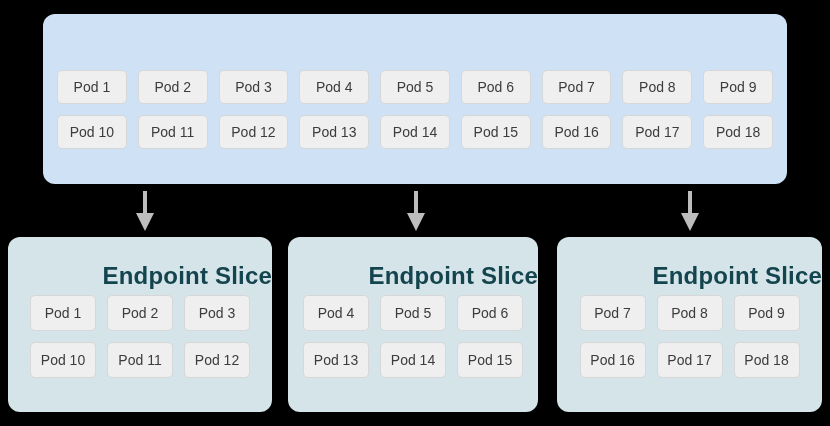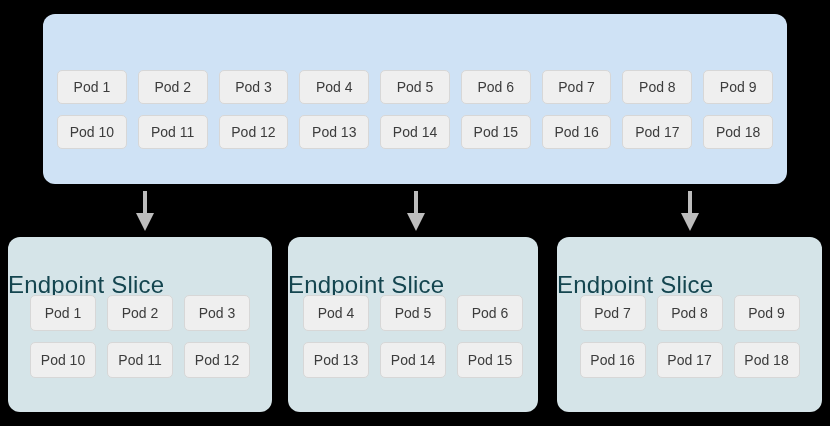--- a/index.html
+++ b/index.html
@@ -82,27 +82,28 @@
     background: #d5e4e8;
     border-radius: 12px;
     box-sizing: border-box;
   }
   .slice-1 { left: 8px;   width: 264px; }
   .slice-2 { left: 288px; width: 250px; }
   .slice-3 { left: 557px; width: 265px; }
 
   .slice-title {
     position: absolute;
-    top: 34px;
+    top: 25px;
     left: 0;
     width: 100%;
-    text-align: left;
+    text-align: right;
     font-size: 24px;
     color: #14454f;
     letter-spacing: 0.2px;
+    font-weight: bold;
   }
   .pod-grid-slice {
     position: absolute;
     top: 58px;
     left: 0;
     width: 100%;
     display: flex;
     flex-direction: column;
     align-items: center;
     gap: 11px;

